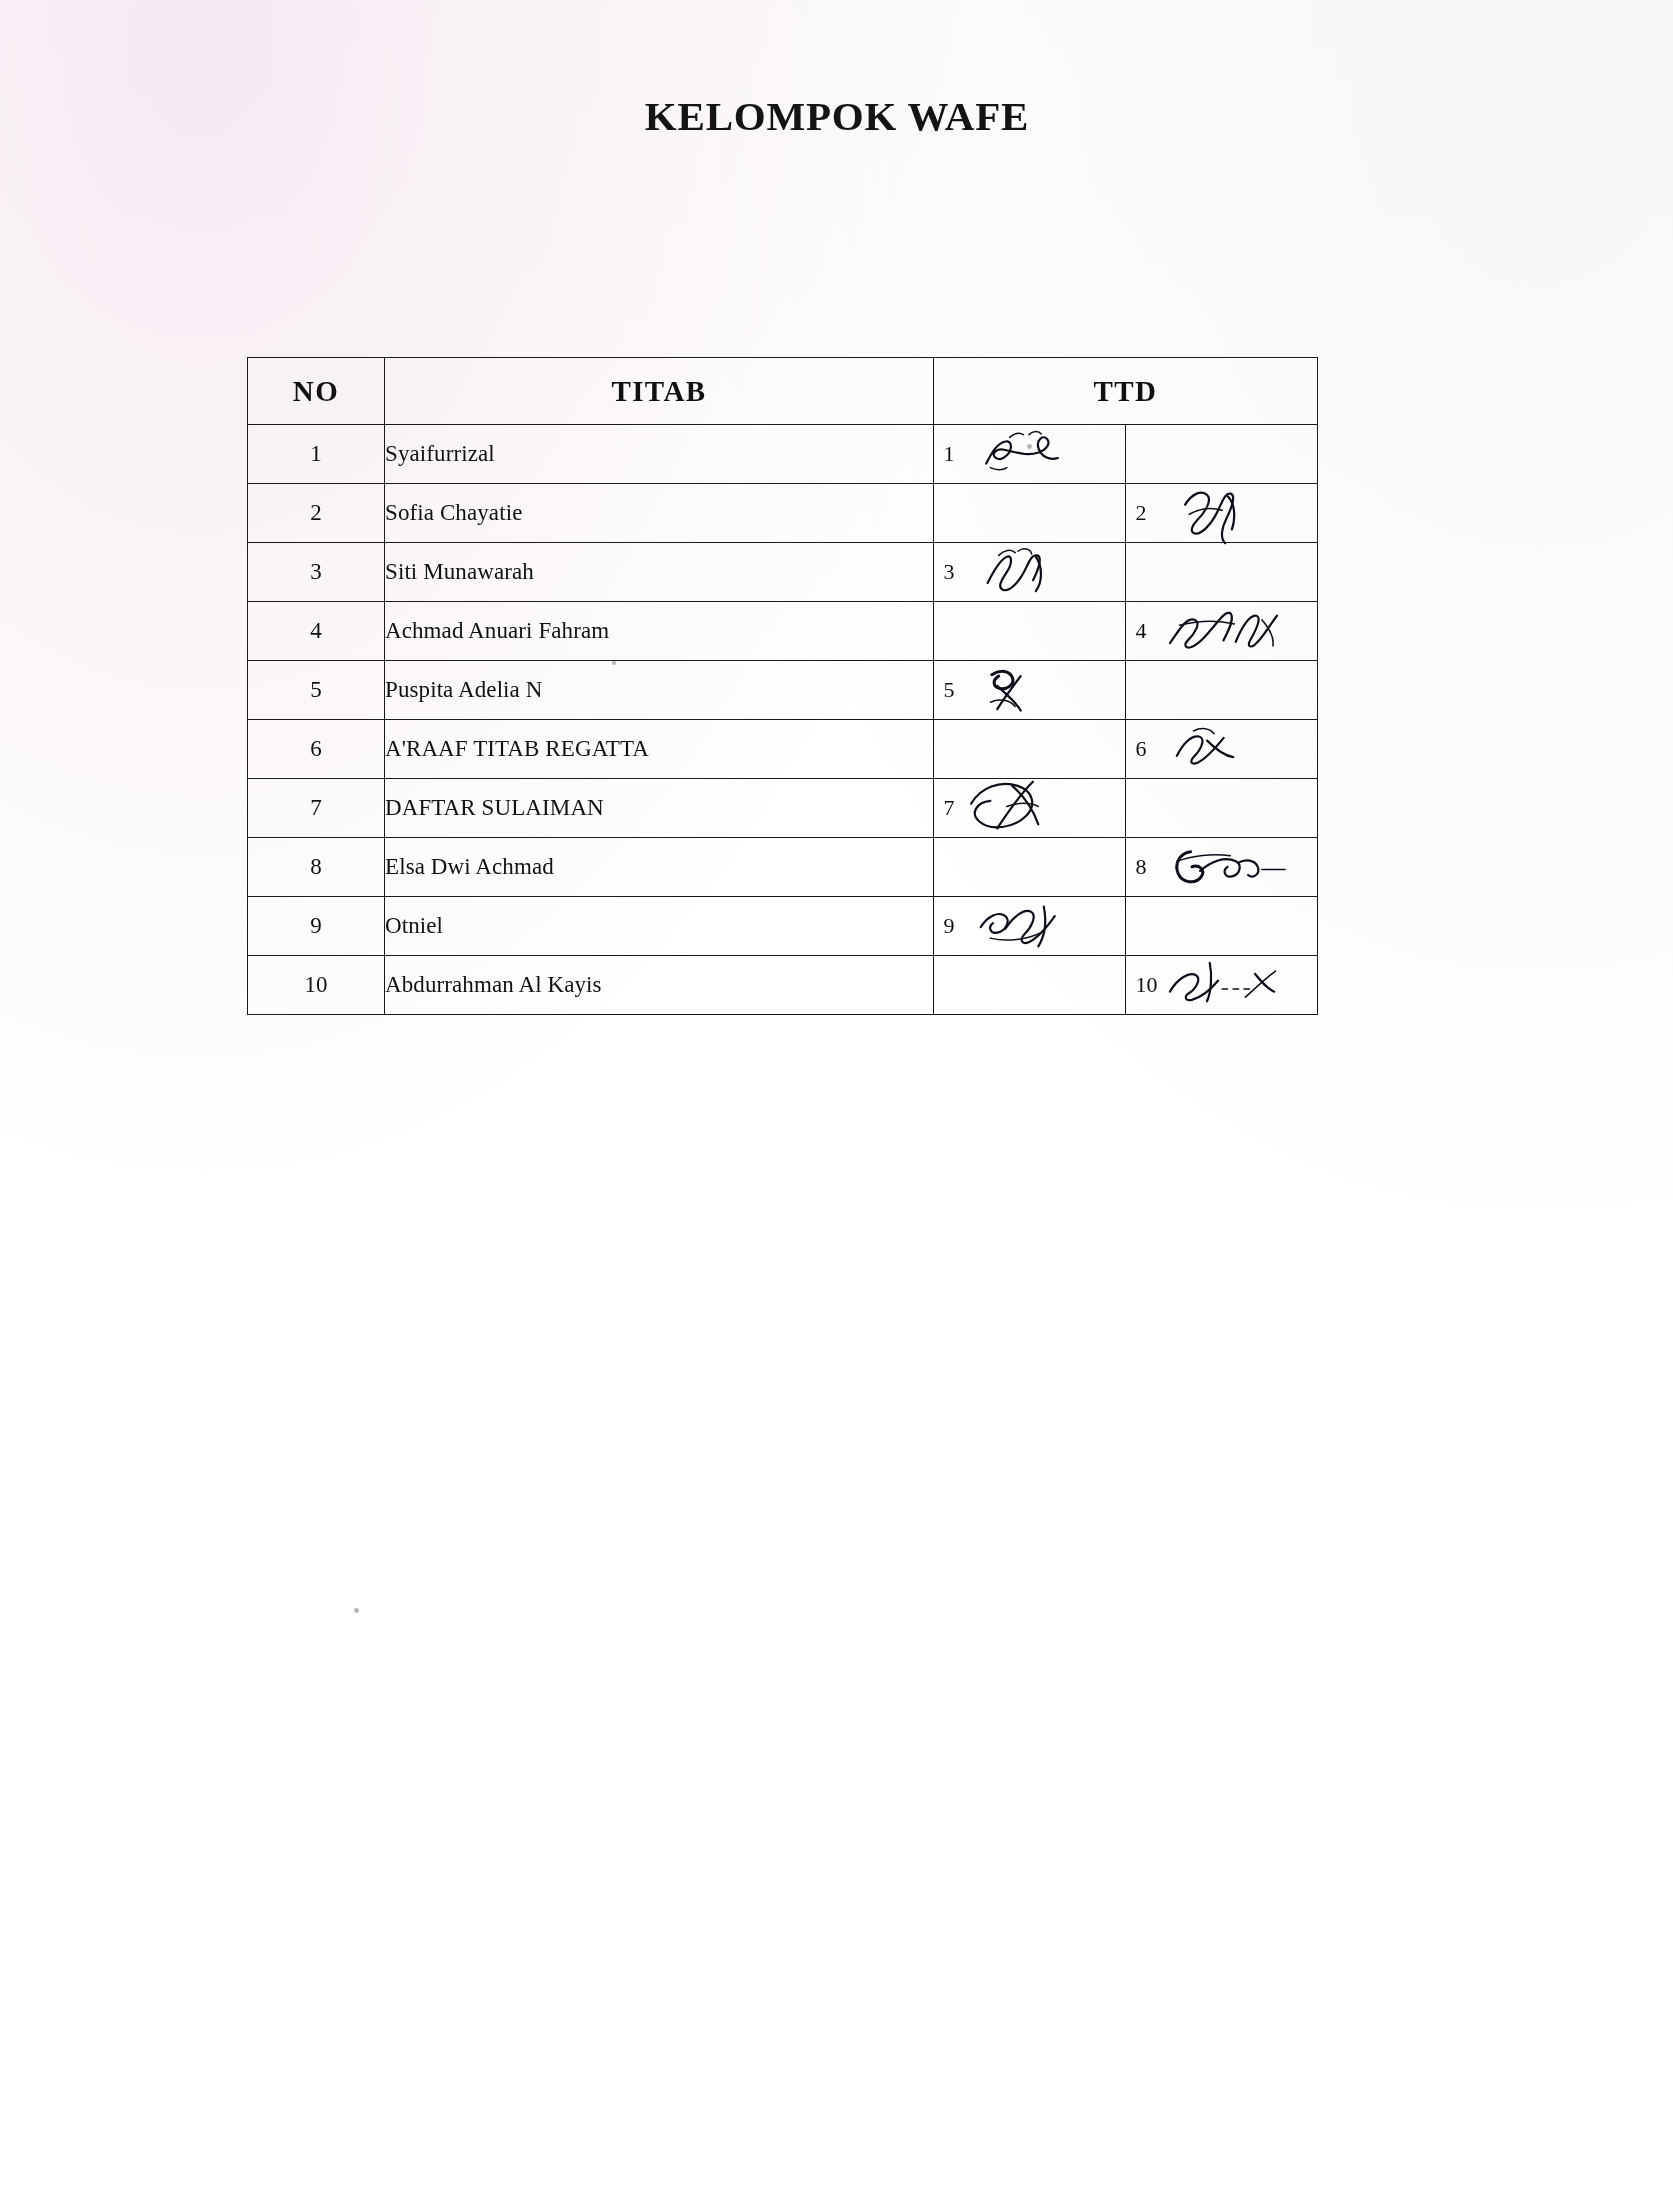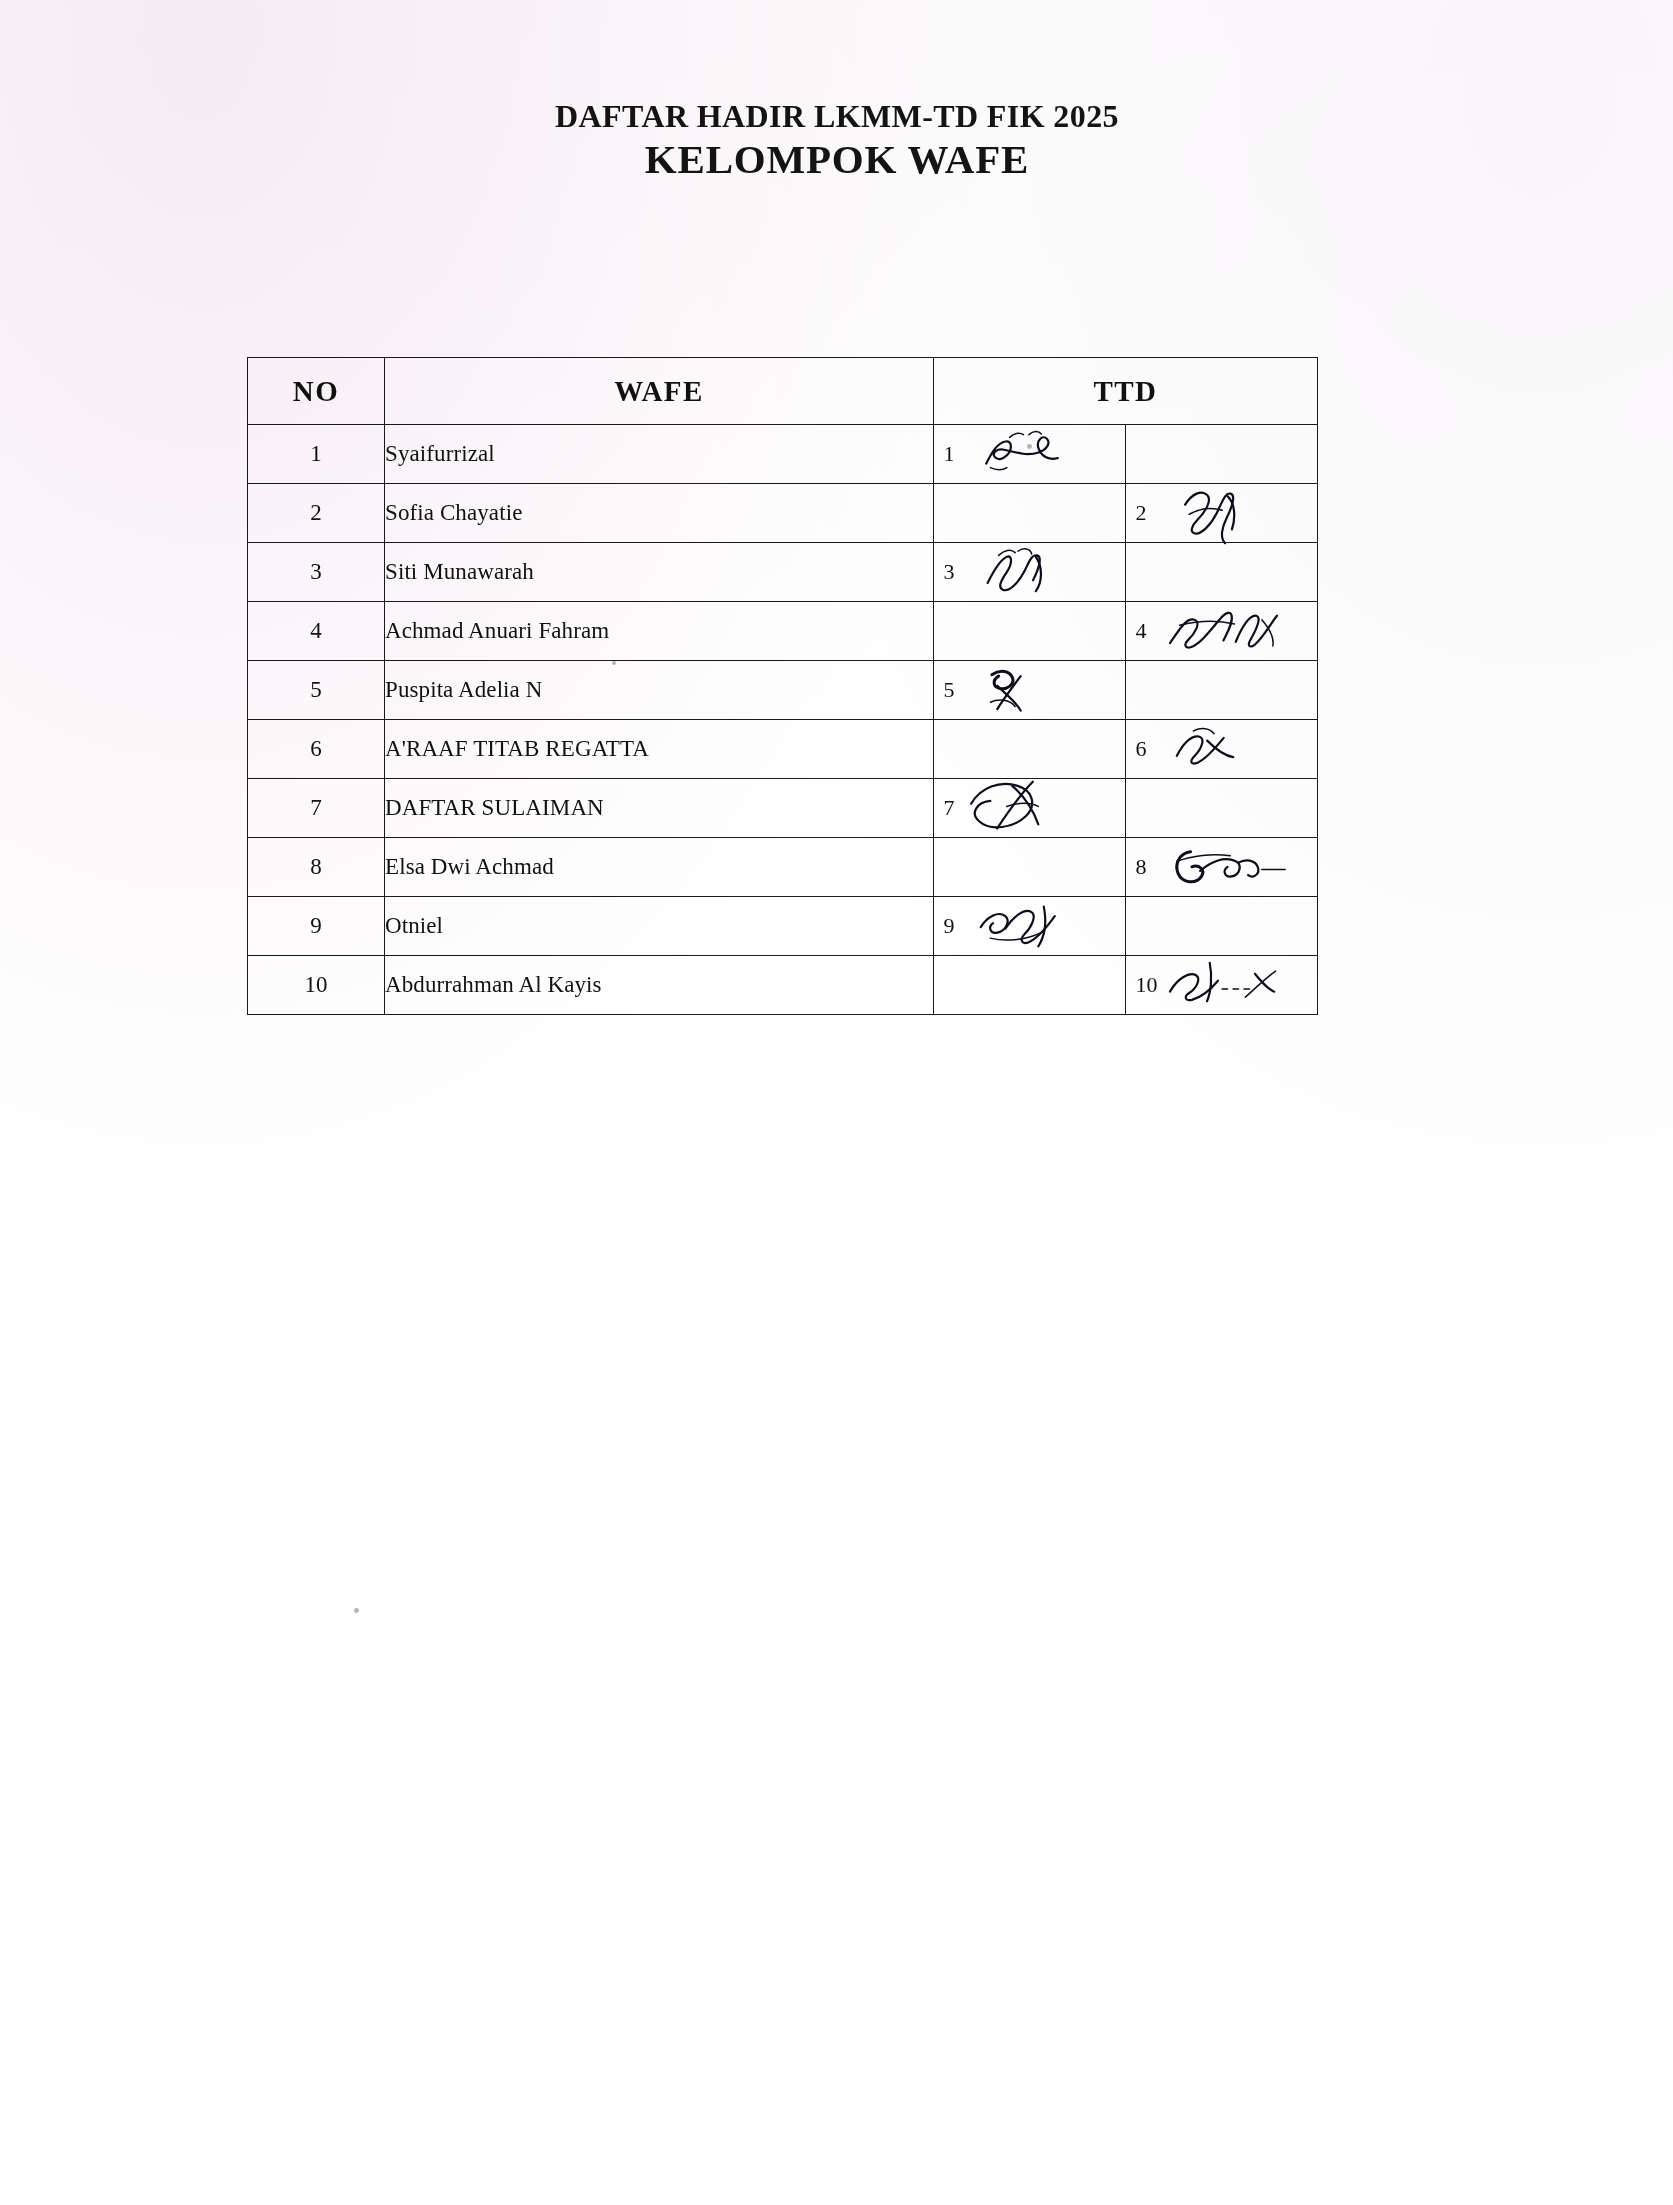--- a/index.html
+++ b/index.html
@@ -132,36 +132,35 @@
   }
 </style>
 </head>
 <body>
 
 <div class="paper"></div>
 
 <div class="sheet">
 
   <div class="title-block">
-    <div class="title-line title-1">DAFTAR HADIR LKMM-TD FIK 2025</div>
     <div class="title-line title-2">KELOMPOK WAFE</div>
   </div>
 
   <div class="table-wrap">
     <table class="attendance">
       <colgroup>
         <col class="col-no">
         <col class="col-nama">
         <col class="col-ttd-a">
         <col class="col-ttd-b">
       </colgroup>
       <thead>
         <tr>
           <th class="head">NO</th>
-          <th class="head">WAFE</th>
+          <th class="head">TITAB</th>
           <th class="head" colspan="2">TTD</th>
         </tr>
       </thead>
       <tbody>
 
         <tr>
           <td class="cell-no">1</td>
           <td class="cell-nama">Syaifurrizal</td>
           <td class="cell-sig">
             <div class="sig-box">

